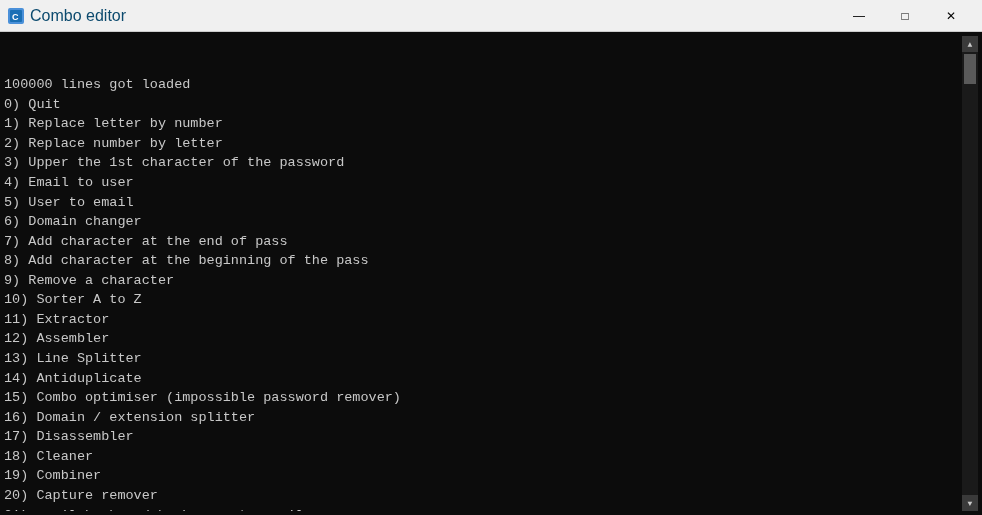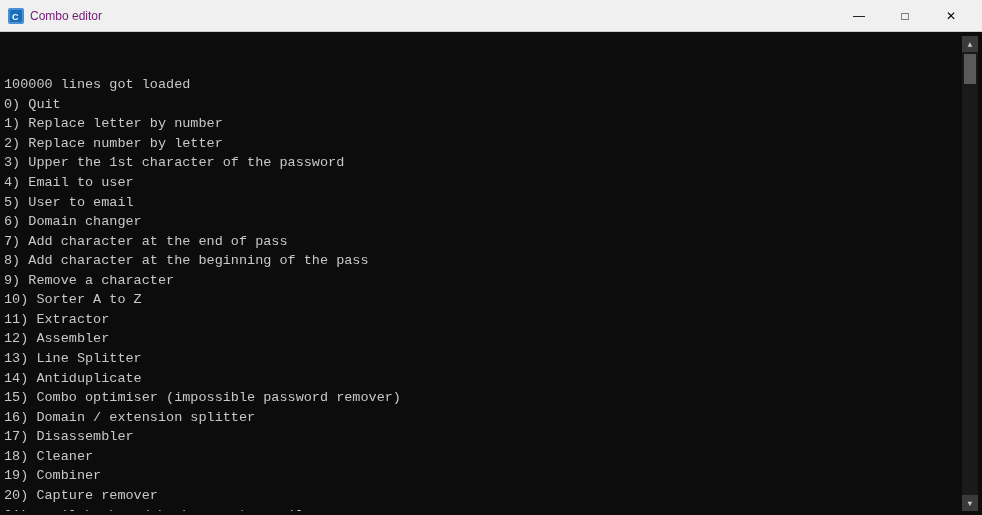--- a/index.html
+++ b/index.html
@@ -39,22 +39,22 @@
       justify-content: center;
       font-size: 10px;
       color: white;
       font-weight: bold;
       flex-shrink: 0;
     }
 
     .title-bar-title {
       flex: 1;
       font-family: 'Segoe UI', Arial, sans-serif;
-      font-size: 12px;
-      color: #701a75;
+      font-size: 16px;
+      color: #0c4a6e;
     }
 
     .title-bar-controls {
       display: flex;
       gap: 0;
     }
 
     .title-bar-btn {
       width: 46px;
       height: 32px;

